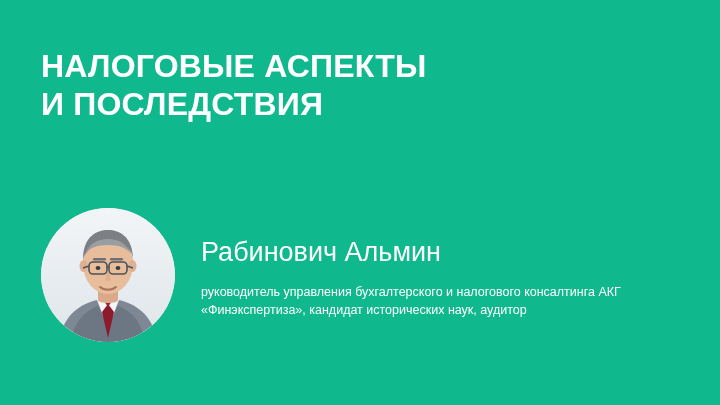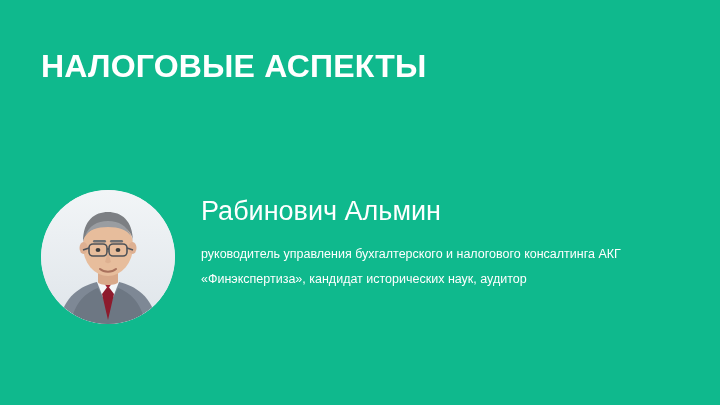--- a/index.html
+++ b/index.html
@@ -30,24 +30,24 @@
     color: #ffffff;
     font-size: 32px;
     font-weight: bold;
     line-height: 38px;
     letter-spacing: 0.2px;
     white-space: nowrap;
   }
   .speaker-block {
     position: absolute;
     left: 41px;
-    top: 190px;
+    top: 208px;
     width: 650px;
     display: flex;
-    align-items: flex-start;
+    align-items: center;
   }
   .avatar {
     width: 134px;
     height: 134px;
     border-radius: 50%;
     overflow: hidden;
     flex: 0 0 auto;
     background: #e9edf1;
     position: relative;
   }
@@ -62,32 +62,33 @@
   .speaker-name {
     color: #ffffff;
     font-size: 27px;
     line-height: 35px;
     font-weight: normal;
     max-width: 380px;
   }
   .speaker-role {
     color: #ffffff;
     font-size: 12.5px;
-    line-height: 25px;
+    line-height: 18px;
     margin-top: 13px;
     max-width: 430px;
   }
 </style>
 </head>
 <body>
 
 <div class="slide">
 
   <div class="title-block">
     <div class="title-line">НАЛОГОВЫЕ АСПЕКТЫ</div>
+    <div class="title-line">И ПОСЛЕДСТВИЯ</div>
   </div>
 
   <div class="speaker-block">
 
     <div class="avatar">
       <svg width="134" height="134" viewBox="0 0 134 134">
         <defs>
           <clipPath id="circ">
               <circle cx="67" cy="67" r="67"></circle>
             </clipPath>

